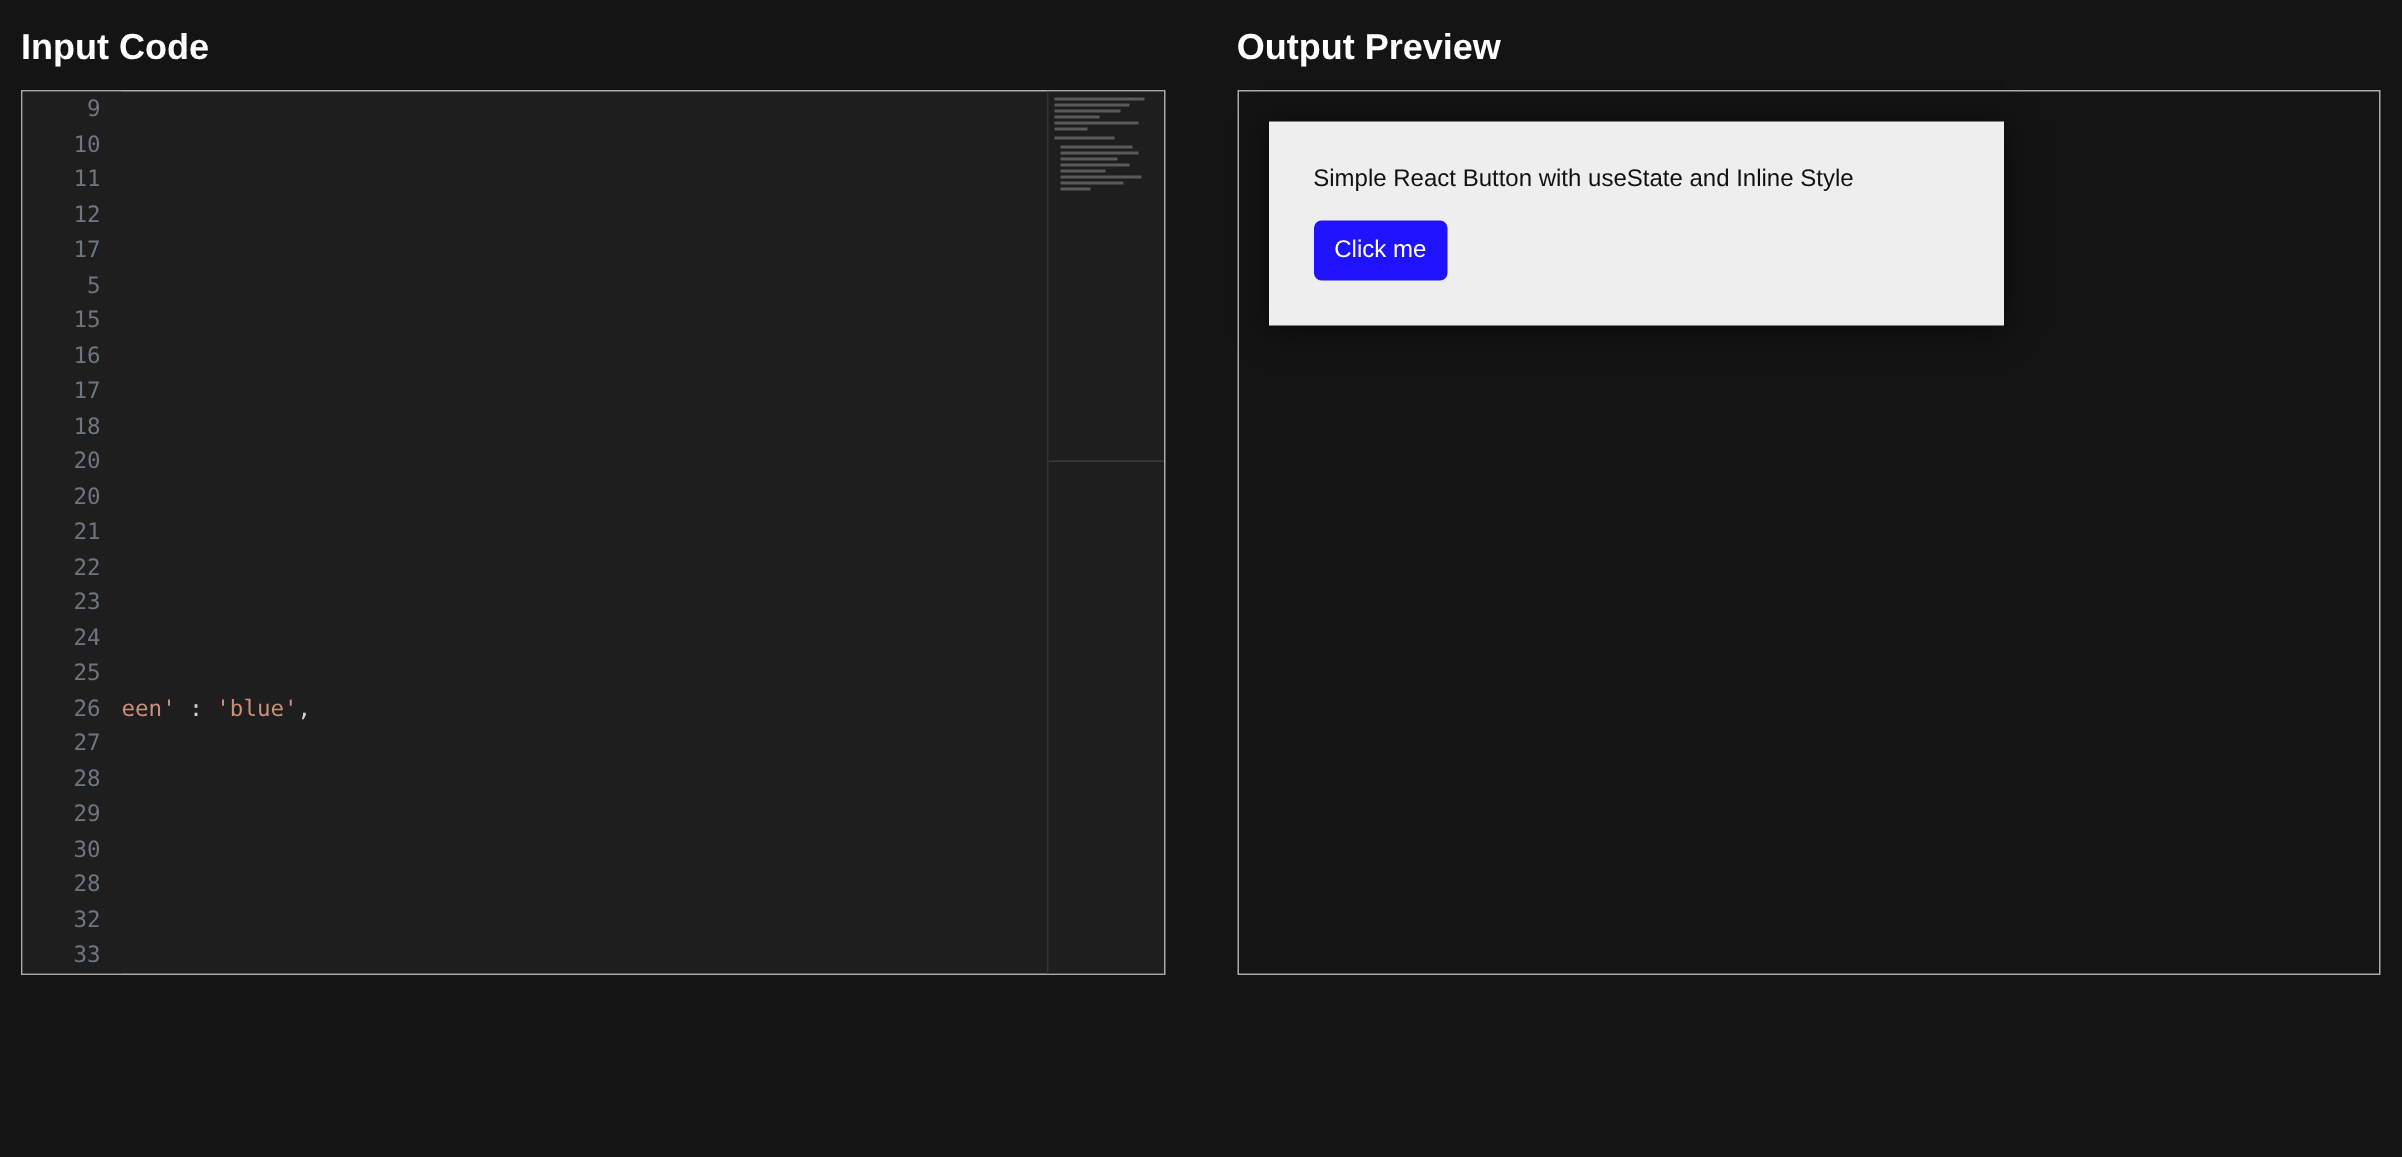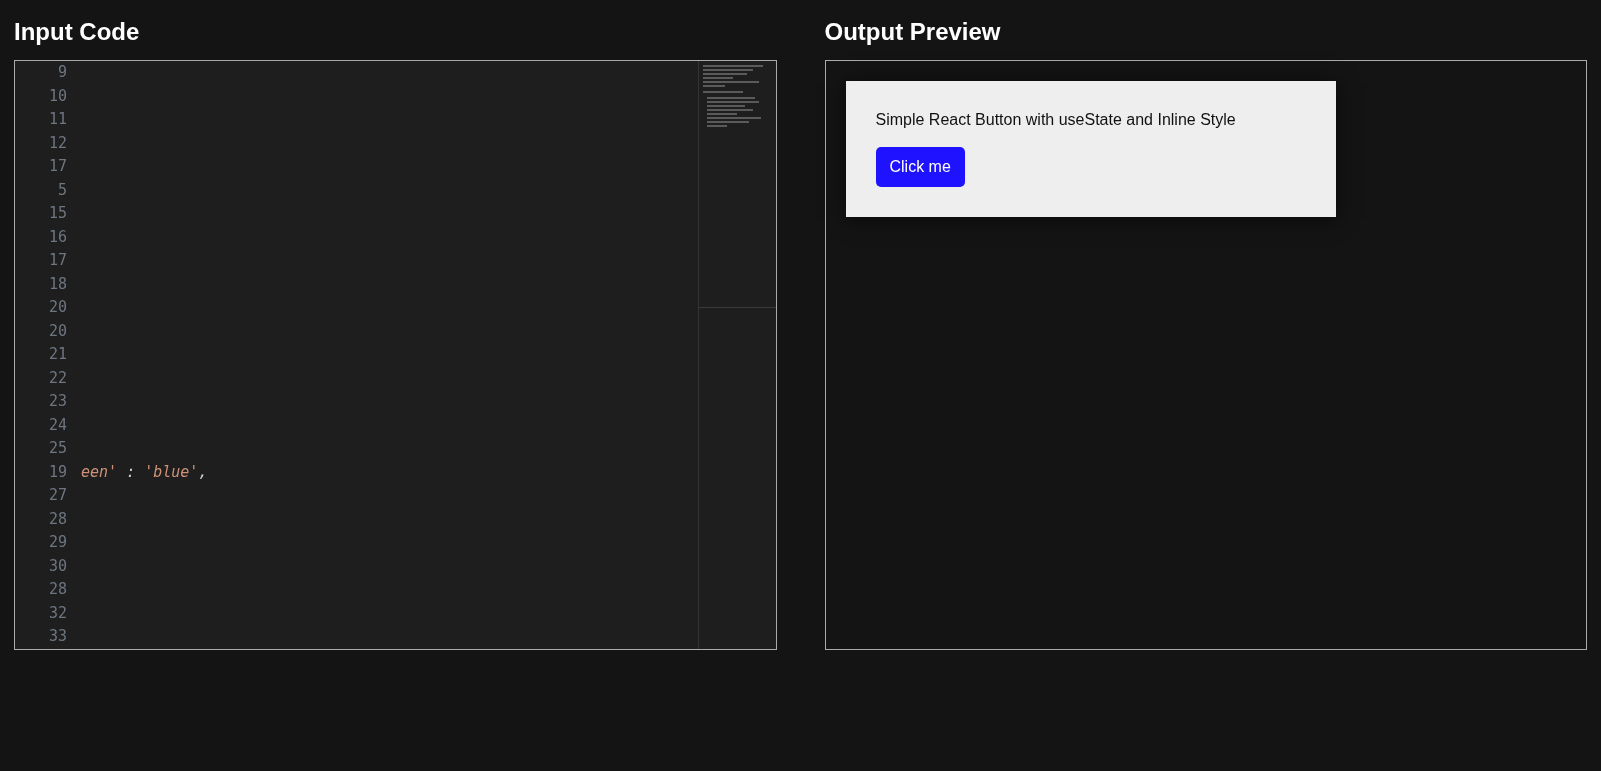--- a/index.html
+++ b/index.html
@@ -49,21 +49,21 @@
     user-select: none;
     background: #1e1e1e;
   }
   .code-area {
     flex: 1;
     color: #d4d4d4;
     white-space: pre;
     overflow: hidden;
     position: relative;
   }
-  .code-line { height: 23.5px; font-style: italic; }
+  .code-line { height: 23.5px; }
   .tok-str { color: #ce9178; }
   .tok-punc { color: #d4d4d4; }
 
   .minimap {
     position: absolute;
     top: 0;
     right: 0;
     width: 78px;
     height: 100%;
     background: #1e1e1e;
@@ -133,21 +133,21 @@
           <div>16</div>
           <div>17</div>
           <div>18</div>
           <div>20</div>
           <div>20</div>
           <div>21</div>
           <div>22</div>
           <div>23</div>
           <div>24</div>
           <div>25</div>
-          <div>19</div>
+          <div>26</div>
           <div>27</div>
           <div>28</div>
           <div>29</div>
           <div>30</div>
           <div>28</div>
           <div>32</div>
           <div>33</div>
         </div>
         <div class="code-area code-shift">
           <div class="code-line"></div>

